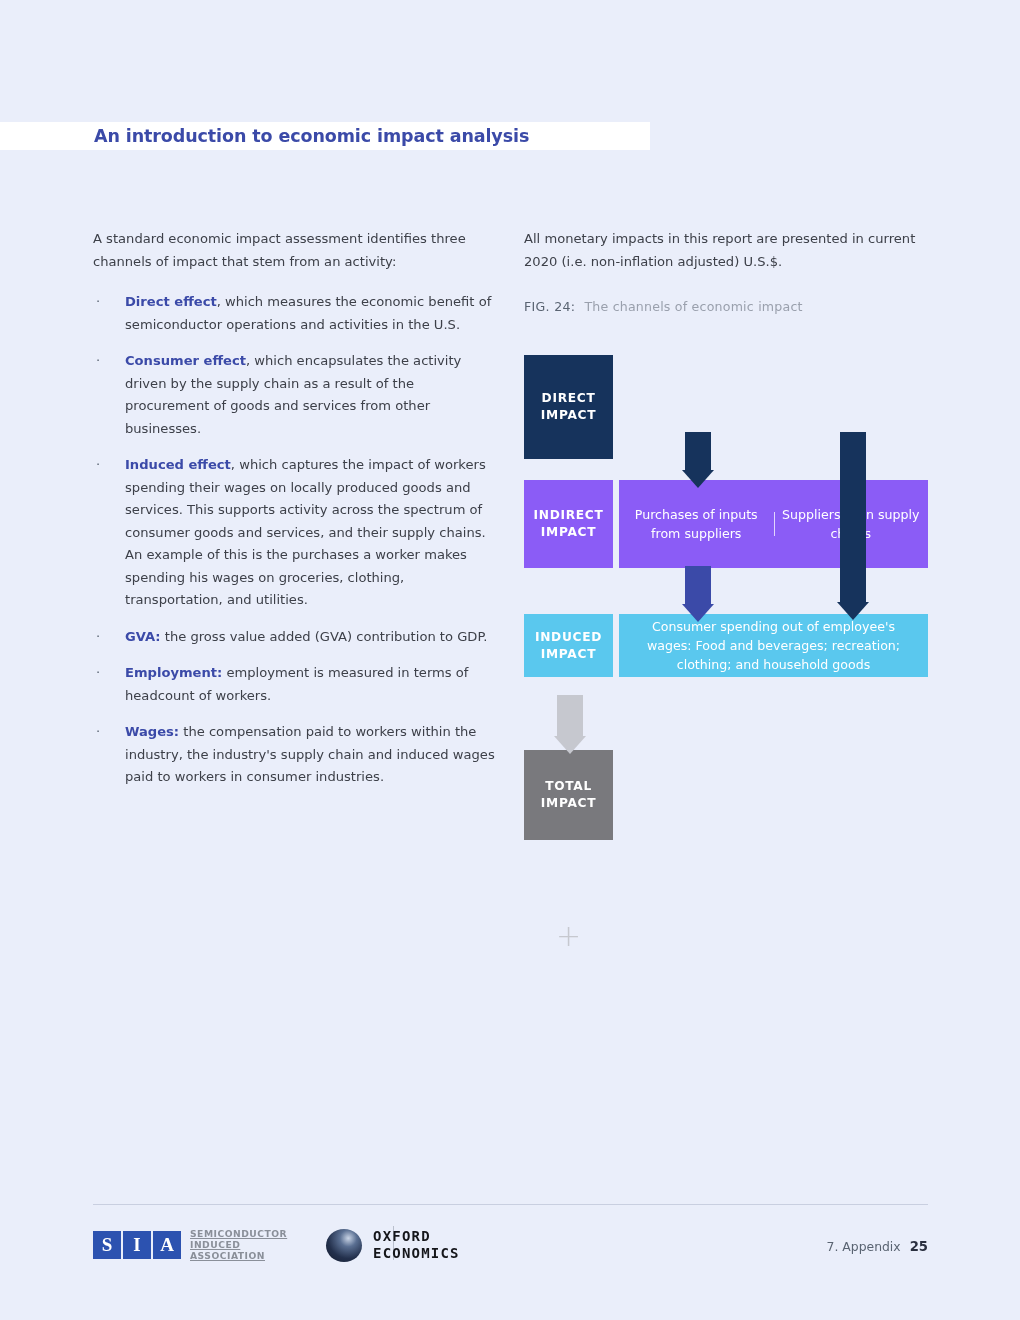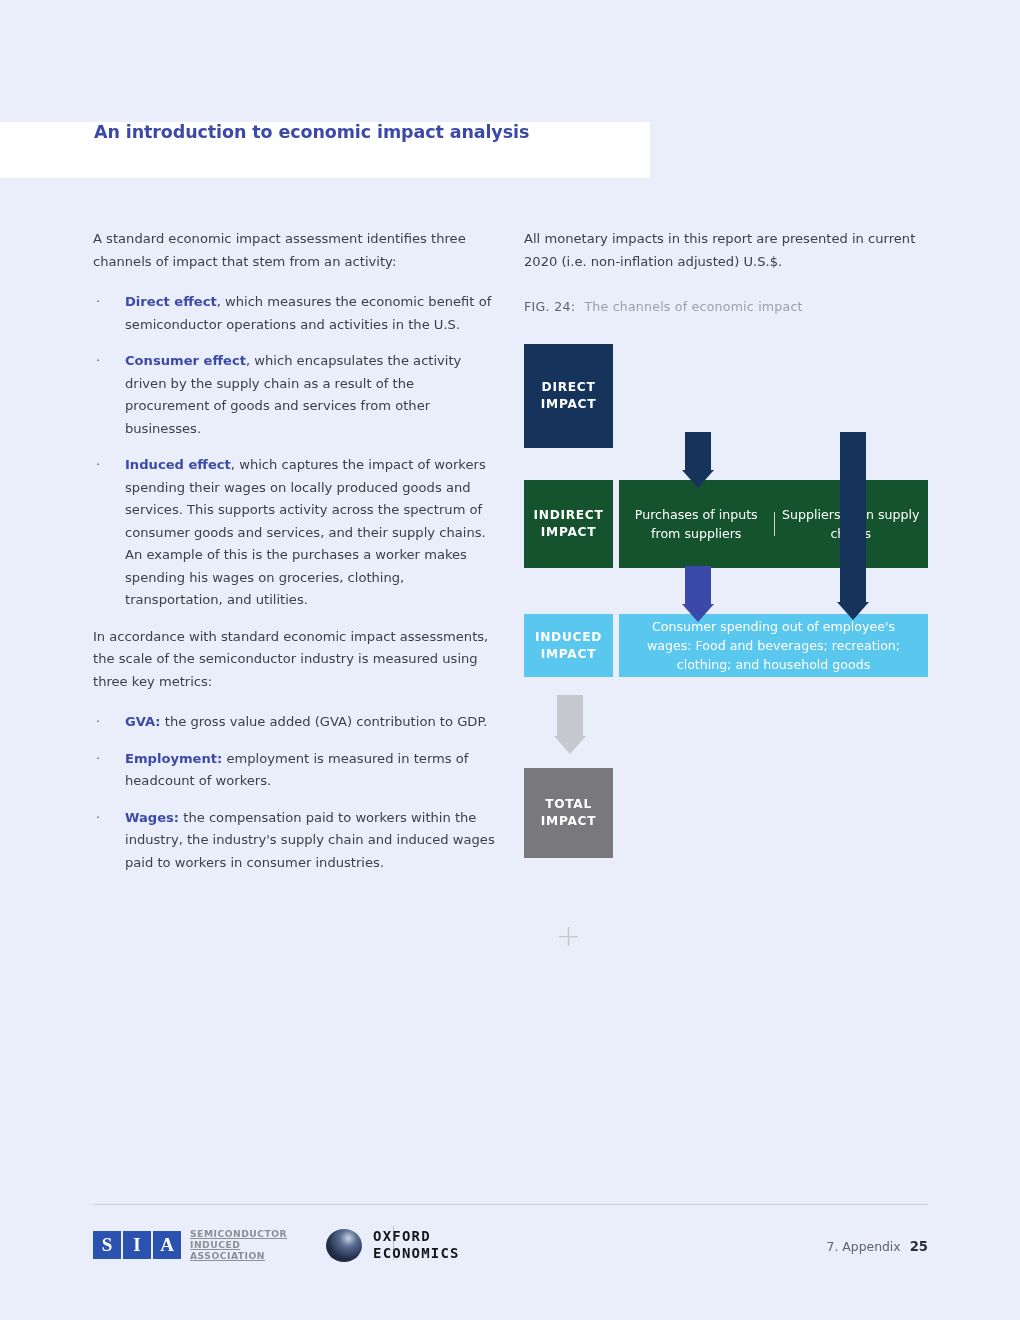--- a/index.html
+++ b/index.html
@@ -12,24 +12,24 @@
     position: relative;
     overflow: hidden;
   }
 
   
   .title-banner {
     position: absolute;
     left: 0;
     top: 122px;
     width: 650px;
-    height: 56px;
+    height: 28px;
     background: #ffffff;
     display: flex;
-    align-items: flex-start;
+    align-items: center;
   }
   .title-banner h1 {
     margin-left: 94px;
     font-size: 17.5px;
     font-weight: bold;
     color: #3b4aa8;
     letter-spacing: -0.1px;
   }
 
   
@@ -140,27 +140,27 @@
     content: "";
     position: absolute;
     left: 0;
     top: 18%;
     height: 64%;
     width: 1px;
     background: rgba(255,255,255,0.75);
   }
 
   
-  #row-direct   { top: 0px;   height: 104px; }
+  #row-direct   { top: 11px;   height: 104px; }
   #row-indirect { top: 136px; height: 88px; }
   #row-induced  { top: 270px; height: 63px; }
-  #row-total    { top: 424px; height: 90px; }
+  #row-total    { top: 406px; height: 90px; }
 
   .navy   { background: #16335c; }
-  .royal  { background: #14532d; }
+  .royal  { background: #8b5cf6; }
   .sky    { background: #5ac8ee; }
   .grey   { background: #79797d; }
 
   
   .plus {
     position: absolute;
     left: 0;
     width: 89px;
     text-align: center;
     color: #c6c8cf;
@@ -298,21 +298,20 @@
     <li>
       <span class="dot">·</span>
       <span class="lead">Consumer effect</span><span>, which encapsulates the activity driven by the supply chain as a result of the procurement of goods and services from other businesses.</span>
     </li>
     <li>
       <span class="dot">·</span>
       <span class="lead">Induced effect</span><span>, which captures the impact of workers spending their wages on locally produced goods and services. This supports activity across the spectrum of consumer goods and services, and their supply chains. An example of this is the purchases a worker makes spending his wages on groceries, clothing, transportation, and utilities.</span>
     </li>
   </ul>
 
-  <p class="body-text">In accordance with standard economic impact assessments, the scale of the semiconductor industry is measured using three key metrics:</p>
 
   <ul class="bullets">
     <li>
       <span class="dot">·</span>
       <span class="lead">GVA:</span><span> the gross value added (GVA) contribution to GDP.</span>
     </li>
     <li>
       <span class="dot">·</span>
       <span class="lead">Employment:</span><span> employment is measured in terms of headcount of workers.</span>
     </li>

